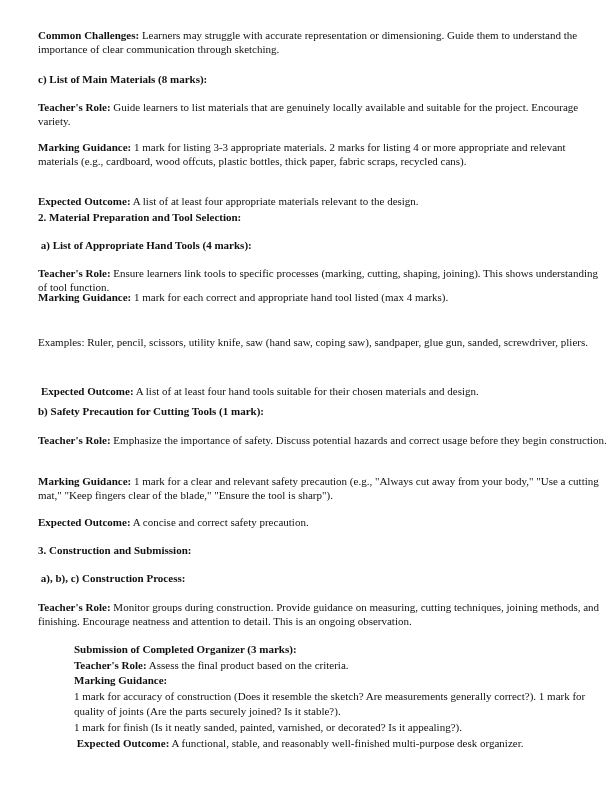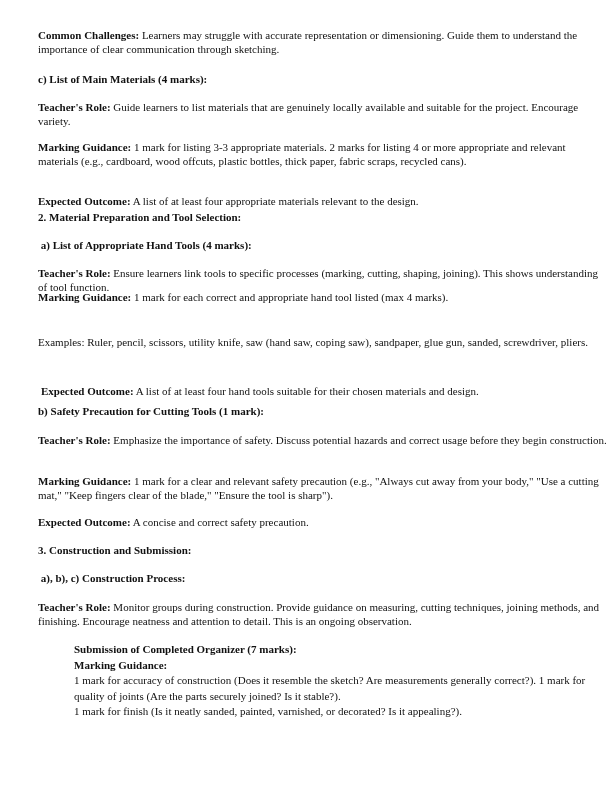--- a/index.html
+++ b/index.html
@@ -8,21 +8,21 @@
   .p { position: absolute; left: 22px; width: 570px; line-height: 13.6px; margin: 16px; }
   .h { font-weight: bold; }
   b { font-weight: bold; }
   .ind { left: 58px; width: 530px; line-height: 15.6px; }
 </style>
 </head>
 <body>
 
 <p class="p" style="top:13px"><b>Common Challenges:</b><span> Learners may struggle with accurate representation or dimensioning. Guide them to understand the importance of clear communication through sketching.</span></p>
 
-<p class="p h" style="top:57px">c) List of Main Materials (4 marks):</p>
+<p class="p h" style="top:57px">c) List of Main Materials (8 marks):</p>
 
 <p class="p" style="top:85px"><b>Teacher's Role:</b><span> Guide learners to list materials that are genuinely locally available and suitable for the project. Encourage variety.</span></p>
 
 <p class="p" style="top:125px"><b>Marking Guidance:</b><span> 1 mark for listing 3-3 appropriate materials.  2 marks for listing 4 or more appropriate and relevant materials (e.g., cardboard, wood offcuts, plastic bottles, thick paper, fabric scraps, recycled cans).</span></p>
 
 <p class="p" style="top:179px"><b>Expected Outcome:</b><span> A list of at least four appropriate materials relevant to the design.</span></p>
 
 <p class="p h" style="top:195px">2. Material Preparation and Tool Selection:</p>
 
 <p class="p h" style="top:223px; white-space:pre"> a) List of Appropriate Hand Tools (4 marks):</p>
@@ -43,17 +43,19 @@
 
 <p class="p" style="top:500px"><b>Expected Outcome:</b><span> A concise and correct safety precaution.</span></p>
 
 <p class="p h" style="top:528px">3. Construction and Submission:</p>
 
 <p class="p h" style="top:556px; white-space:pre"> a), b), c) Construction Process:</p>
 
 <p class="p" style="top:585px"><b>Teacher's Role:</b><span> Monitor groups during construction. Provide guidance on measuring, cutting techniques, joining methods, and finishing. Encourage neatness and attention to detail. This is an ongoing observation.</span></p>
 
 <div class="p ind" style="top:626px">
-  <div class="h">Submission of Completed Organizer (7 marks):</div>
+  <div class="h">Submission of Completed Organizer (3 marks):</div>
+  <div><b>Teacher's Role:</b><span> Assess the final product based on the criteria.</span></div>
   <div class="h">Marking Guidance:</div>
   <div>1 mark for accuracy of construction (Does it resemble the sketch? Are measurements generally correct?). 1 mark for quality of joints (Are the parts securely joined? Is it stable?).</div>
   <div>1 mark for finish (Is it neatly sanded, painted, varnished, or decorated? Is it appealing?).</div>
+  <div style="white-space:pre-wrap"><b> Expected Outcome:</b><span> A functional, stable, and reasonably well-finished multi-purpose desk organizer.</span></div>
 </div>
 
 </body></html>

